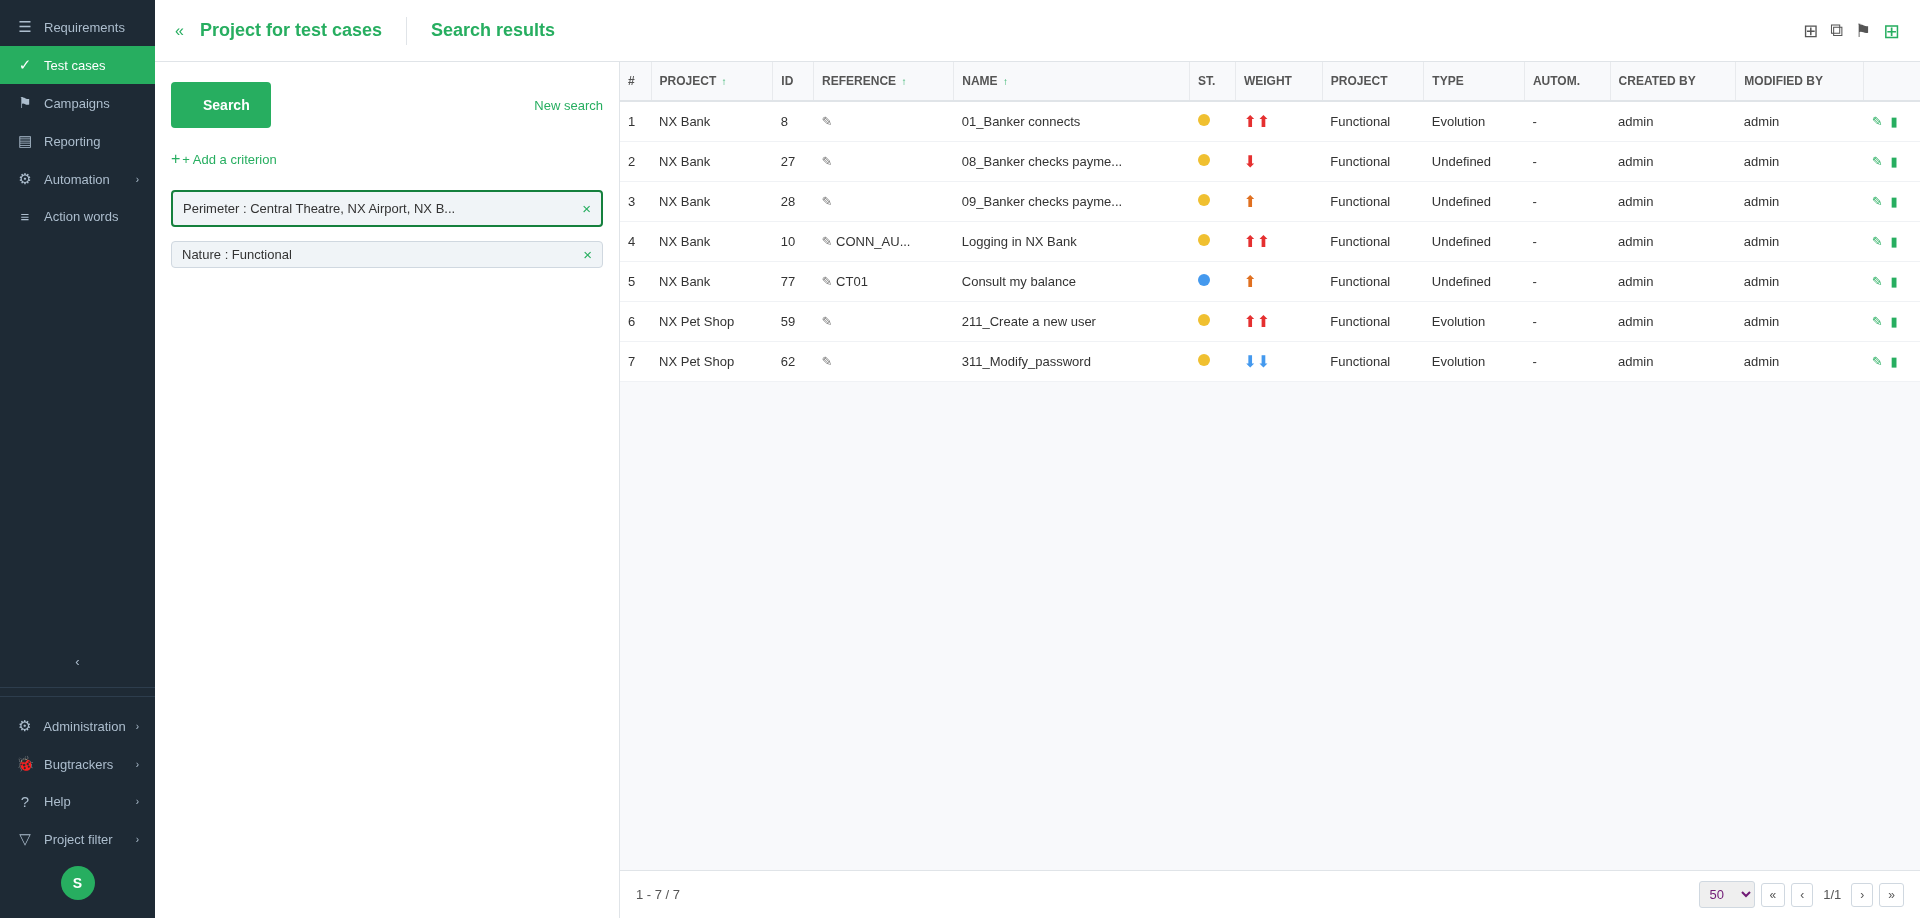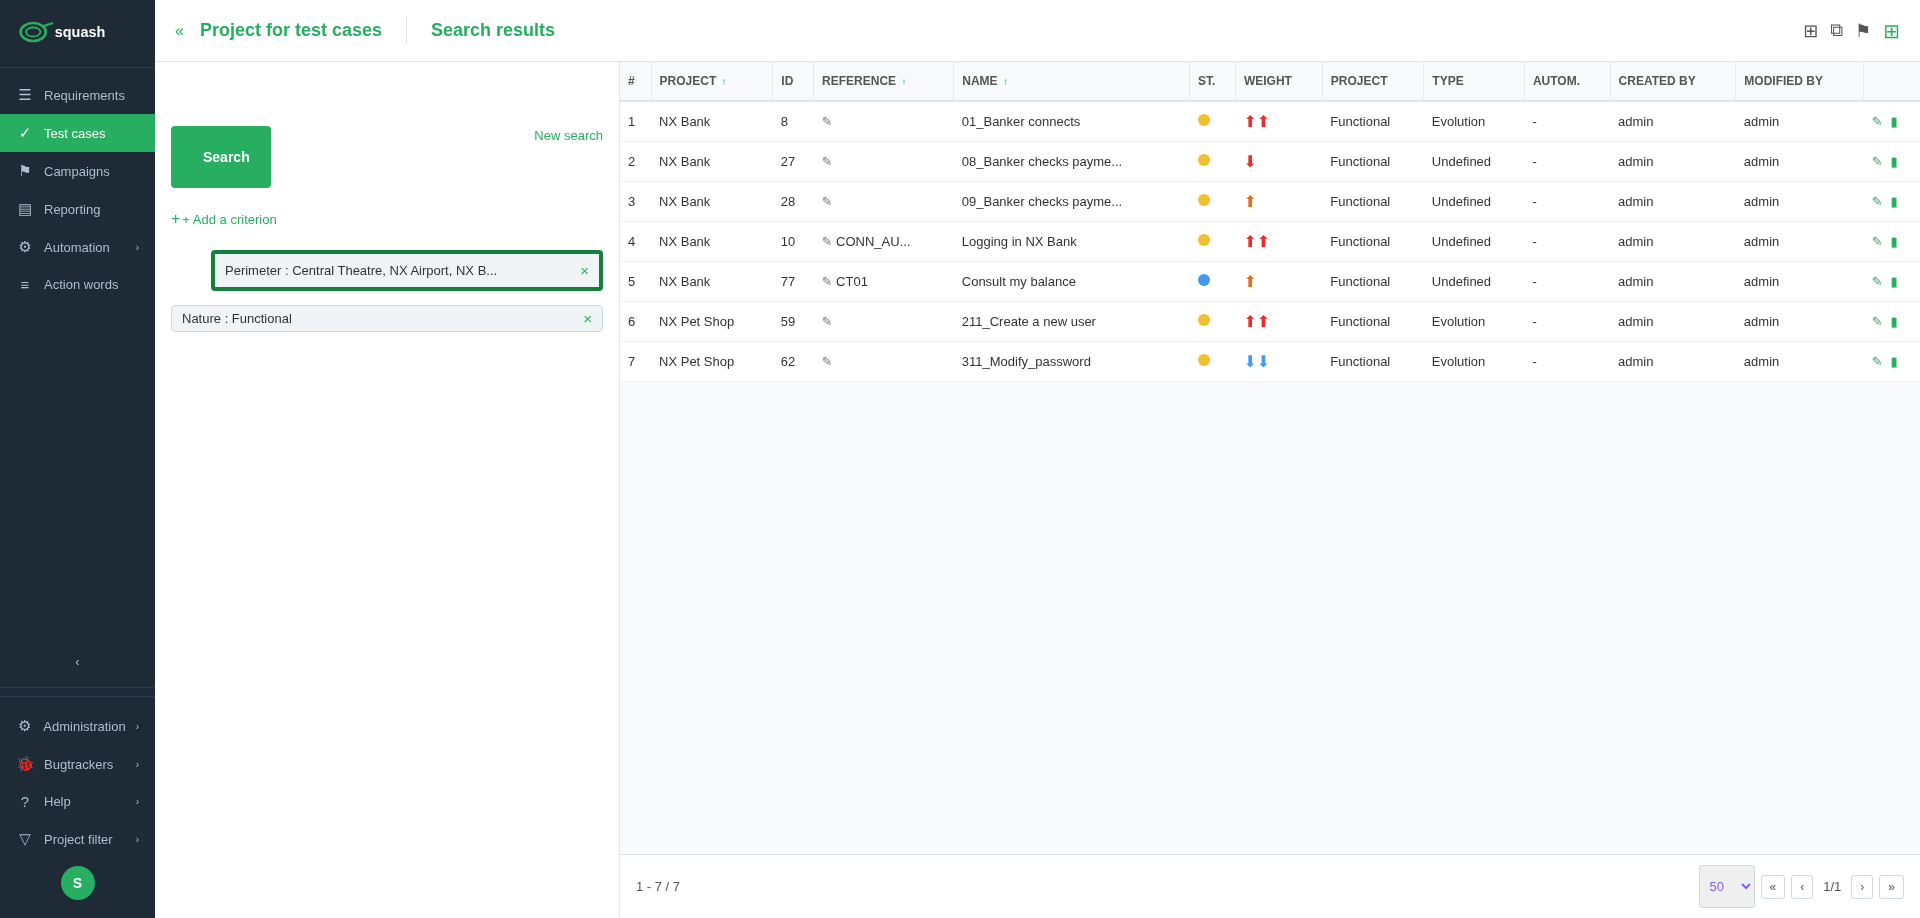--- a/index.html
+++ b/index.html
@@ -83,43 +83,41 @@
       padding: 20px 16px;
       display: flex;
       flex-direction: column;
       gap: 14px;
     }
     .search-btn {
       background: #27ae60;
       color: #fff;
       border: none;
       border-radius: 4px;
-      padding: 23px 32px;
+      padding: 15px 32px;
       font-size: 14px;
       font-weight: 600;
       cursor: pointer;
       width: 100px;
-      margin-top: 44px;
     }
     .new-search-link { color: #27ae60; font-size: 13px; cursor: pointer; text-decoration: none; margin-left: auto; }
     .search-header { display: flex; align-items: center; }
     .add-criterion {
       display: flex; align-items: center; gap: 6px;
       color: #27ae60; font-size: 13px; cursor: pointer;
       padding: 8px 0;
     }
     .criterion-tag {
       display: flex; align-items: center; justify-content: space-between;
       background: #f0f4f7;
-      border: 4px solid #15803d;
+      border: 2px solid #15803d;
       border-radius: 4px;
       padding: 8px 10px;
       font-size: 13px;
       color: #333;
-      margin-left: 40px;
     }
     .criterion-tag .remove { color: #27ae60; cursor: pointer; font-size: 15px; }
     .criterion-tag2 {
       display: flex; align-items: center; justify-content: space-between;
       background: #f0f4f7;
       border: 1px solid #d0d8e0;
       border-radius: 4px;
       padding: 4px 10px;
       font-size: 13px;
       color: #333;
@@ -176,39 +174,31 @@
       border: 1px solid #d0d8e0;
       background: #fff;
       color: #555;
       padding: 4px 8px;
       border-radius: 3px;
       cursor: pointer;
       font-size: 12px;
     }
     .per-page-select {
       border: 1px solid #d0d8e0;
-      padding: 12px 6px;
+      padding: 4px 6px;
       border-radius: 3px;
       font-size: 13px;
-      color: #8b5cf6;
+      color: #701a75;
     }
     .ref-icon { color: #777; font-size: 13px; cursor: pointer; }
   </style>
 </head>
 <body>
 
 <nav class="sidebar">
-  <div class="sidebar-logo">
-    <svg viewBox="0 0 120 40" xmlns="http://www.w3.org/2000/svg">
-      <ellipse cx="18" cy="20" rx="14" ry="10" fill="none" stroke="#27ae60" stroke-width="3"></ellipse>
-      <ellipse cx="18" cy="20" rx="8" ry="5" fill="none" stroke="#27ae60" stroke-width="2"></ellipse>
-      <line x1="28" y1="14" x2="40" y2="10" stroke="#27ae60" stroke-width="2.5"></line>
-      <text x="42" y="26" fill="#fff" font-size="16" font-weight="bold" font-family="sans-serif">squash</text>
-    </svg>
-  </div>
   <div class="sidebar-nav">
     <div class="sidebar-item">
       <span class="icon">☰</span>
       <span>Requirements</span>
     </div>
     <div class="sidebar-item active">
       <span class="icon">✓</span>
       <span>Test cases</span>
     </div>
     <div class="sidebar-item">

